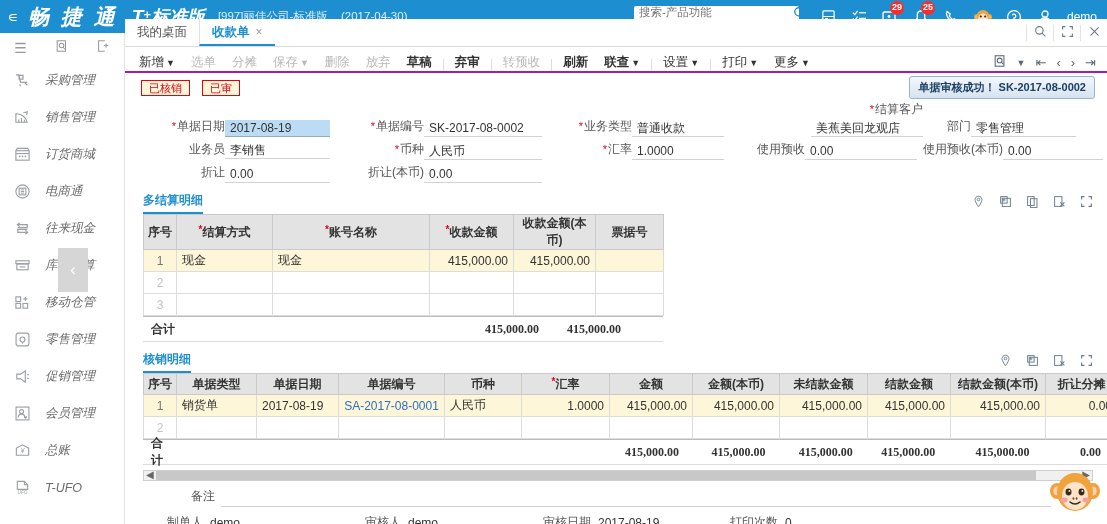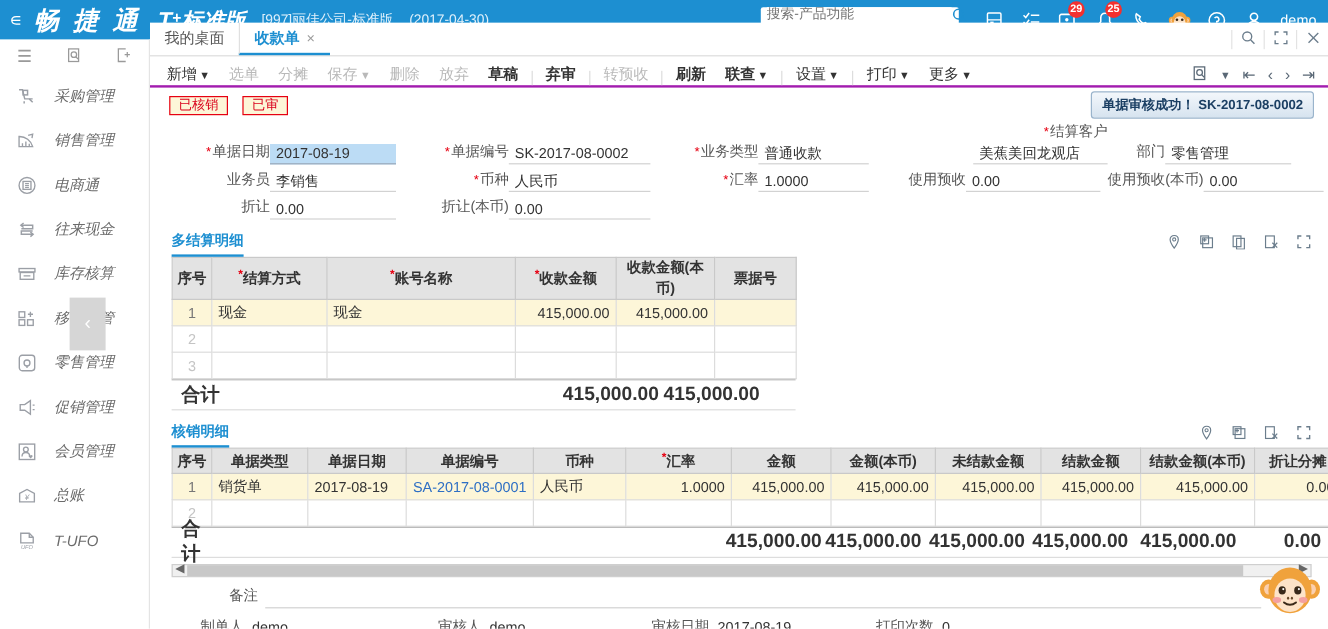--- a/index.html
+++ b/index.html
@@ -152,21 +152,21 @@
   }
   table.gr tr.sel td { background:#fdf6d8; }
   table.gr td.num { text-align:right; }
   table.gr td.ctr { text-align:center; }
   table.gr td.idx { text-align:center; color:#777; background:#fdf6d8; }
   table.gr tr.empty td.idx { color:#c4c4c4; background:#fff; }
   table.gr td a { color:#2e6fc4; text-decoration:none; }
 
   .totalrow {
     display:flex; border-top:1px solid #bbb; border-bottom:1px solid #ddd;
-    height:26px; align-items:center; font-size:16px; font-weight:bold; color:#333;
+    height:26px; align-items:center; font-size:12px; font-weight:bold; color:#333;font-family:Liberation Serif, serif;
   }
   .totalrow .lbl { padding-left:8px; }
   .totalrow .cell { text-align:right; padding-right:6px; }
 
   .hscroll {
     margin:5px 14px 0 18px; height:11px; background:#f0f0f0;
     border:1px solid #cfcfcf; position:relative;
   }
   .hscroll .thumb { position:absolute; left:12px; top:0; bottom:0; width:880px; background:#c8c8c8; }
   .hscroll .ar { position:absolute; top:-2px; font-size:10px; color:#666; }
@@ -305,20 +305,33 @@
       <span class="ic">
           <svg width="17" height="17" viewBox="0 0 18 18">
             <path d="M2 14 L2 5 A12 12 0 0 1 14 14 Z" fill="none" stroke="#9b9fa6" stroke-width="1.2"></path>
             <line x1="5" y1="14" x2="5" y2="11" stroke="#9b9fa6" stroke-width="1.2"></line>
             <line x1="8" y1="14" x2="8" y2="9.5" stroke="#9b9fa6" stroke-width="1.2"></line>
             <line x1="11" y1="14" x2="11" y2="11.5" stroke="#9b9fa6" stroke-width="1.2"></line>
             <path d="M10 4 L14 3 L13.4 6.5" fill="none" stroke="#9b9fa6" stroke-width="1.2"></path>
           </svg>
         </span>
       <span>销售管理</span>
+    </div>
+    <div class="side-item">
+      <span class="ic">
+          <svg width="17" height="17" viewBox="0 0 18 18">
+            <rect x="2" y="5" width="14" height="10" fill="none" stroke="#9b9fa6" stroke-width="1.2"></rect>
+            <path d="M2 5 L3.5 2.5 L14.5 2.5 L16 5" fill="none" stroke="#9b9fa6" stroke-width="1.2"></path>
+            <line x1="2" y1="8" x2="16" y2="8" stroke="#9b9fa6" stroke-width="1.2"></line>
+            <circle cx="6" cy="11" r="0.9" fill="#9b9fa6"></circle>
+            <circle cx="9" cy="11" r="0.9" fill="#9b9fa6"></circle>
+            <circle cx="12" cy="11" r="0.9" fill="#9b9fa6"></circle>
+          </svg>
+        </span>
+      <span>订货商城</span>
     </div>
     <div class="side-item">
       <span class="ic">
           <svg width="17" height="17" viewBox="0 0 18 18">
             <circle cx="9" cy="9" r="7" fill="none" stroke="#9b9fa6" stroke-width="1.2"></circle>
             <rect x="5.5" y="5.5" width="7" height="7" fill="none" stroke="#9b9fa6" stroke-width="1.2"></rect>
             <line x1="7.3" y1="7.3" x2="10.7" y2="7.3" stroke="#9b9fa6" stroke-width="1"></line>
             <line x1="7.3" y1="9" x2="10.7" y2="9" stroke="#9b9fa6" stroke-width="1"></line>
             <line x1="7.3" y1="10.7" x2="10.7" y2="10.7" stroke="#9b9fa6" stroke-width="1"></line>
           </svg>
@@ -492,21 +505,21 @@
           <span class="lab" style="width:72px;"><span class="req">*</span><span>结算客户</span></span>
           <span class="val" style="width:112px;">美蕉美回龙观店</span>
         </div>
         <div class="fld" style="width:160px;">
           <span class="lab" style="width:48px;"><span>部门</span></span>
           <span class="val" style="width:105px;">零售管理</span>
         </div>
       </div>
 
       <div class="frow">
-        <div class="fld" style="width:205px;">
+        <div class="fld" style="width:205px;align-items:center;">
           <span class="lab" style="width:92px;"><span>业务员</span></span>
           <span class="val" style="width:105px;">李销售</span>
         </div>
         <div class="fld" style="width:212px;">
           <span class="lab" style="width:86px;"><span class="req">*</span><span>币种</span></span>
           <span class="val" style="width:118px;">人民币</span>
         </div>
         <div class="fld" style="width:183px;">
           <span class="lab" style="width:82px;"><span class="req">*</span><span>汇率</span></span>
           <span class="val" style="width:92px;">1.0000</span>

